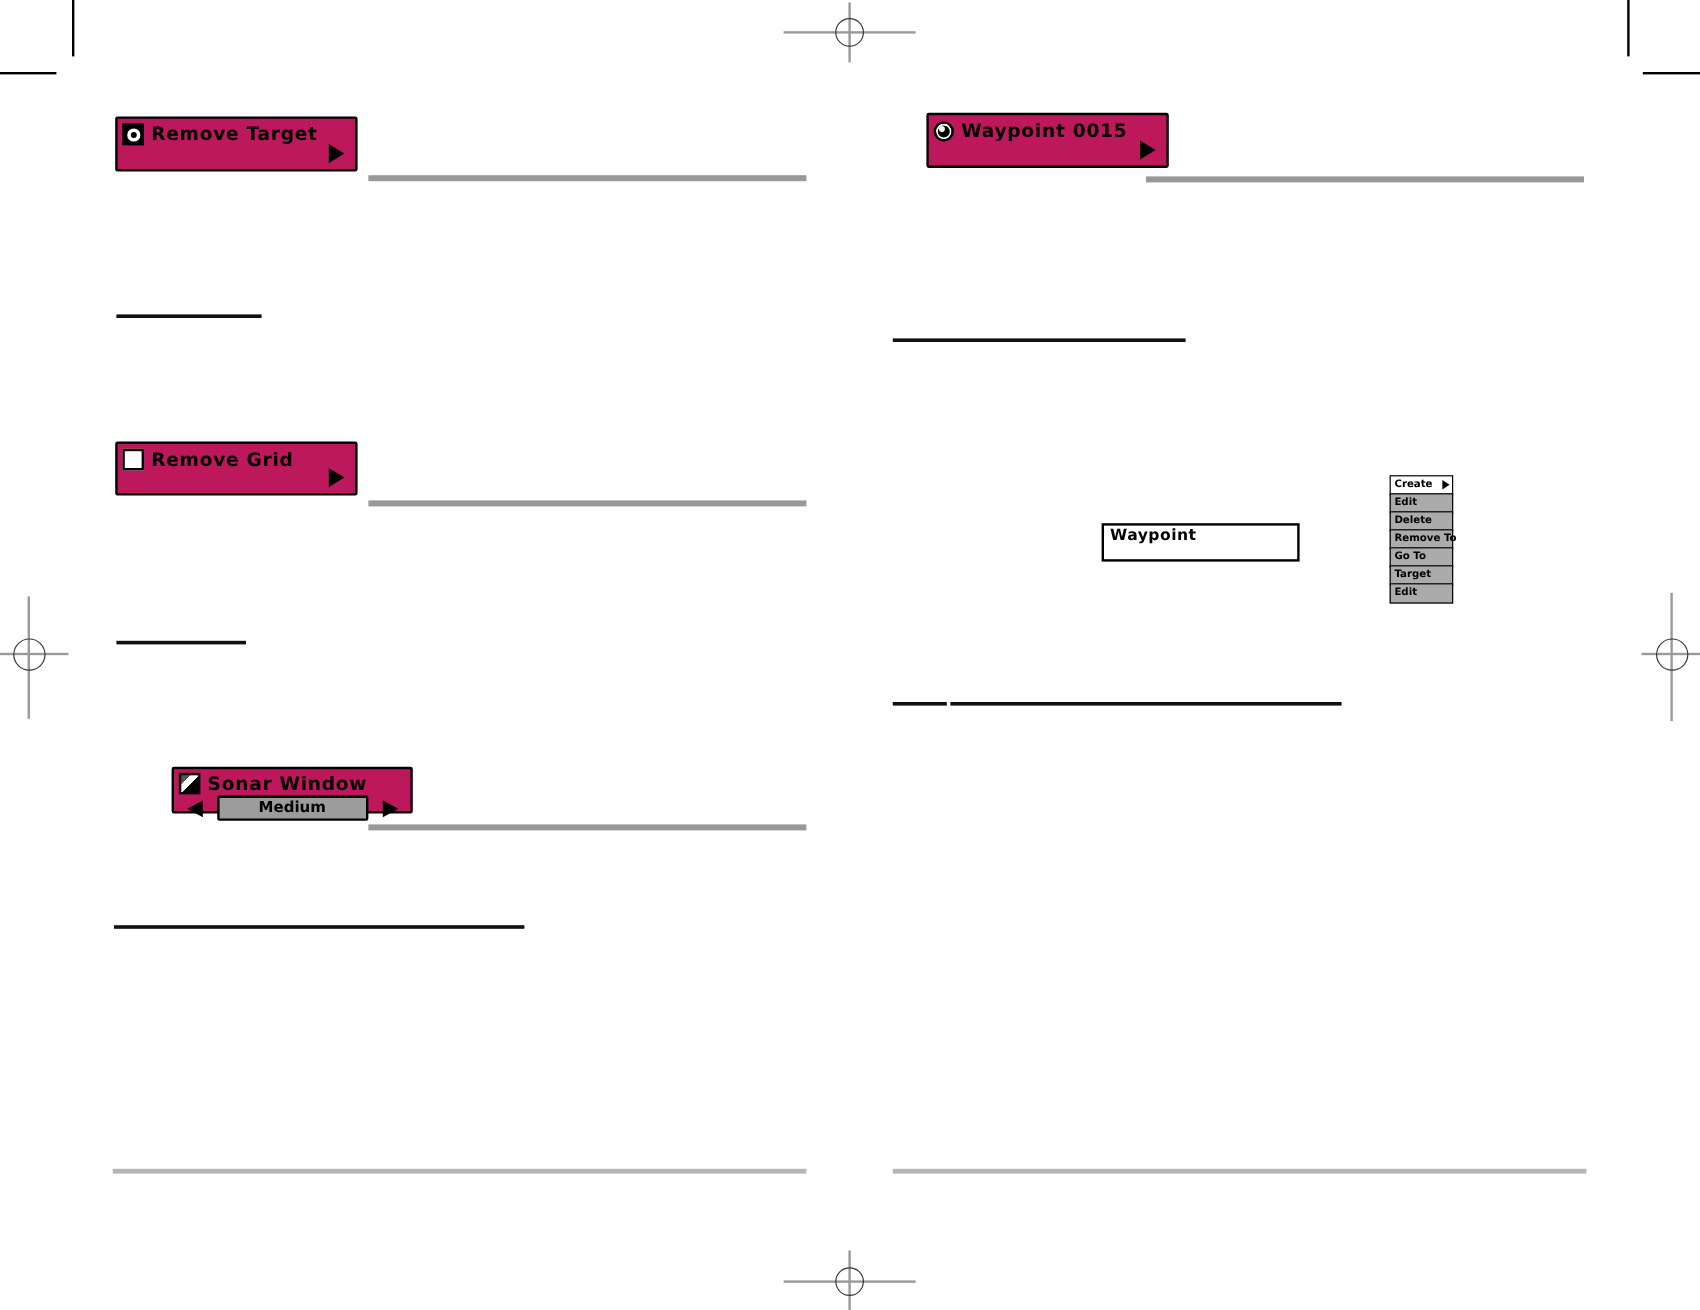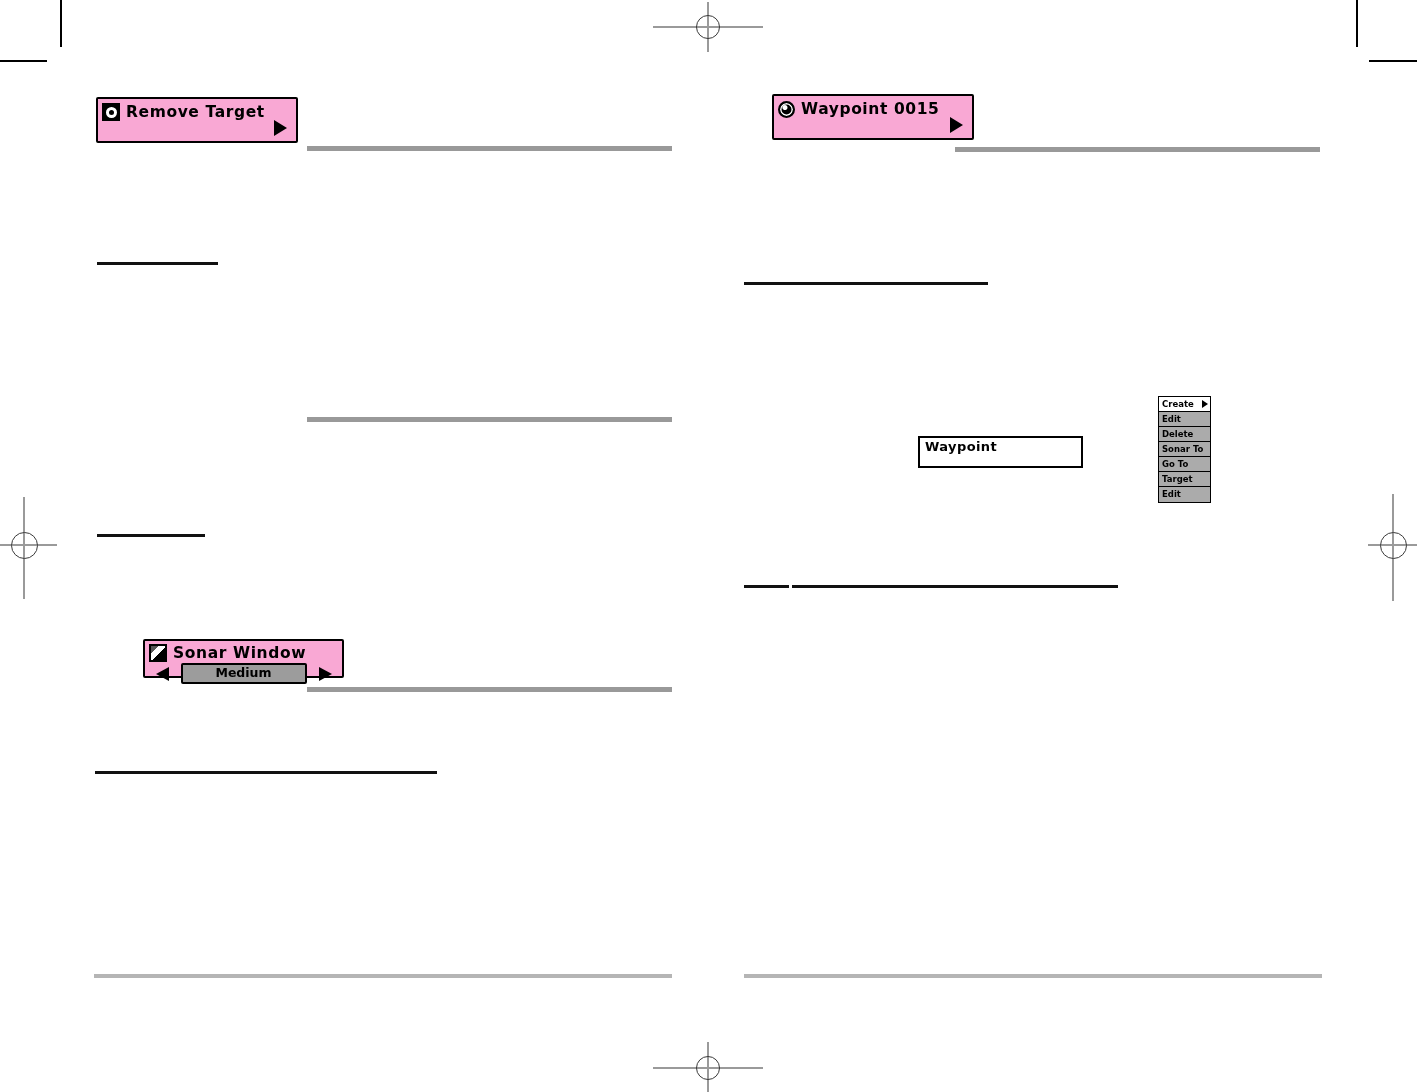--- a/index.html
+++ b/index.html
@@ -5,21 +5,21 @@
   html,body{margin:0;padding:0;background:#fff;}
   .page{position:relative;width:1417px;height:1092px;background:#ffffff;overflow:hidden;
         font-family:"DejaVu Sans",sans-serif;color:#000;}
 
   
   .mark{position:absolute;background:#000;}
   .mark.gray{background:#9a9a9a;}
   .reg-circle{position:absolute;border:1.6px solid #3a3a3a;border-radius:50%;background:transparent;}
 
   
-  .menubox{position:absolute;background:#f9a8d4;border:2.5px solid #000;border-radius:2px;box-sizing:border-box;}
+  .menubox{position:absolute;background:#be185d;border:2.5px solid #000;border-radius:2px;box-sizing:border-box;}
   .menubox .row1{display:flex;align-items:center;gap:6px;padding:4px 4px 0 4px;}
   .menubox .label{font-weight:bold;font-size:15.5px;letter-spacing:0.6px;white-space:nowrap;}
   .tri-right{width:0;height:0;border-top:8px solid transparent;border-bottom:8px solid transparent;border-left:13px solid #000;}
   .tri-left{width:0;height:0;border-top:8px solid transparent;border-bottom:8px solid transparent;border-right:13px solid #000;}
   .menubox .corner-arrow{position:absolute;right:9px;bottom:5px;}
 
   
   .ic{flex:0 0 auto;display:flex;align-items:center;justify-content:center;box-sizing:border-box;}
   .ic-target{width:18px;height:18px;background:#000;border:1px solid #000;}
   .ic-target .ring{width:11px;height:11px;background:#fff;border-radius:50%;display:flex;align-items:center;justify-content:center;}
@@ -86,20 +86,32 @@
           </span>
         </span>
       <span class="label">Remove Target</span>
     </div>
     <span class="corner-arrow tri-right"></span>
   </div>
   <div class="rule-gray" style="left:307px;top:146px;width:365px;"></div>
 
   <div class="underline" style="left:97px;top:262px;width:121px;"></div>
 
+  <div class="menubox" style="left:96px;top:368px;width:202px;height:45px;">
+    <div class="row1">
+      <span class="ic ic-grid">
+          <i></i>
+          <i></i>
+          <i></i>
+          <i></i>
+        </span>
+      <span class="label">Remove Grid</span>
+    </div>
+    <span class="corner-arrow tri-right"></span>
+  </div>
   <div class="rule-gray" style="left:307px;top:417px;width:365px;"></div>
 
   <div class="underline" style="left:97px;top:534px;width:108px;"></div>
 
   <div class="menubox" style="left:96px;top:639px;width:201px;height:39px;margin-left:47px;">
     <div class="row1" style="padding-top:3px;">
       <span class="ic ic-sonar"></span>
       <span class="label">Sonar Window</span>
     </div>
     <div class="selector">
@@ -133,21 +145,21 @@
       <span>Create</span>
       <span class="mini-tri"></span>
     </div>
     <div class="wp-item">
       <span>Edit</span>
     </div>
     <div class="wp-item">
       <span>Delete</span>
     </div>
     <div class="wp-item">
-      <span>Sonar To</span>
+      <span>Remove To</span>
     </div>
     <div class="wp-item">
       <span>Go To</span>
     </div>
     <div class="wp-item">
       <span>Target</span>
     </div>
     <div class="wp-item">
       <span>Edit</span>
     </div>

